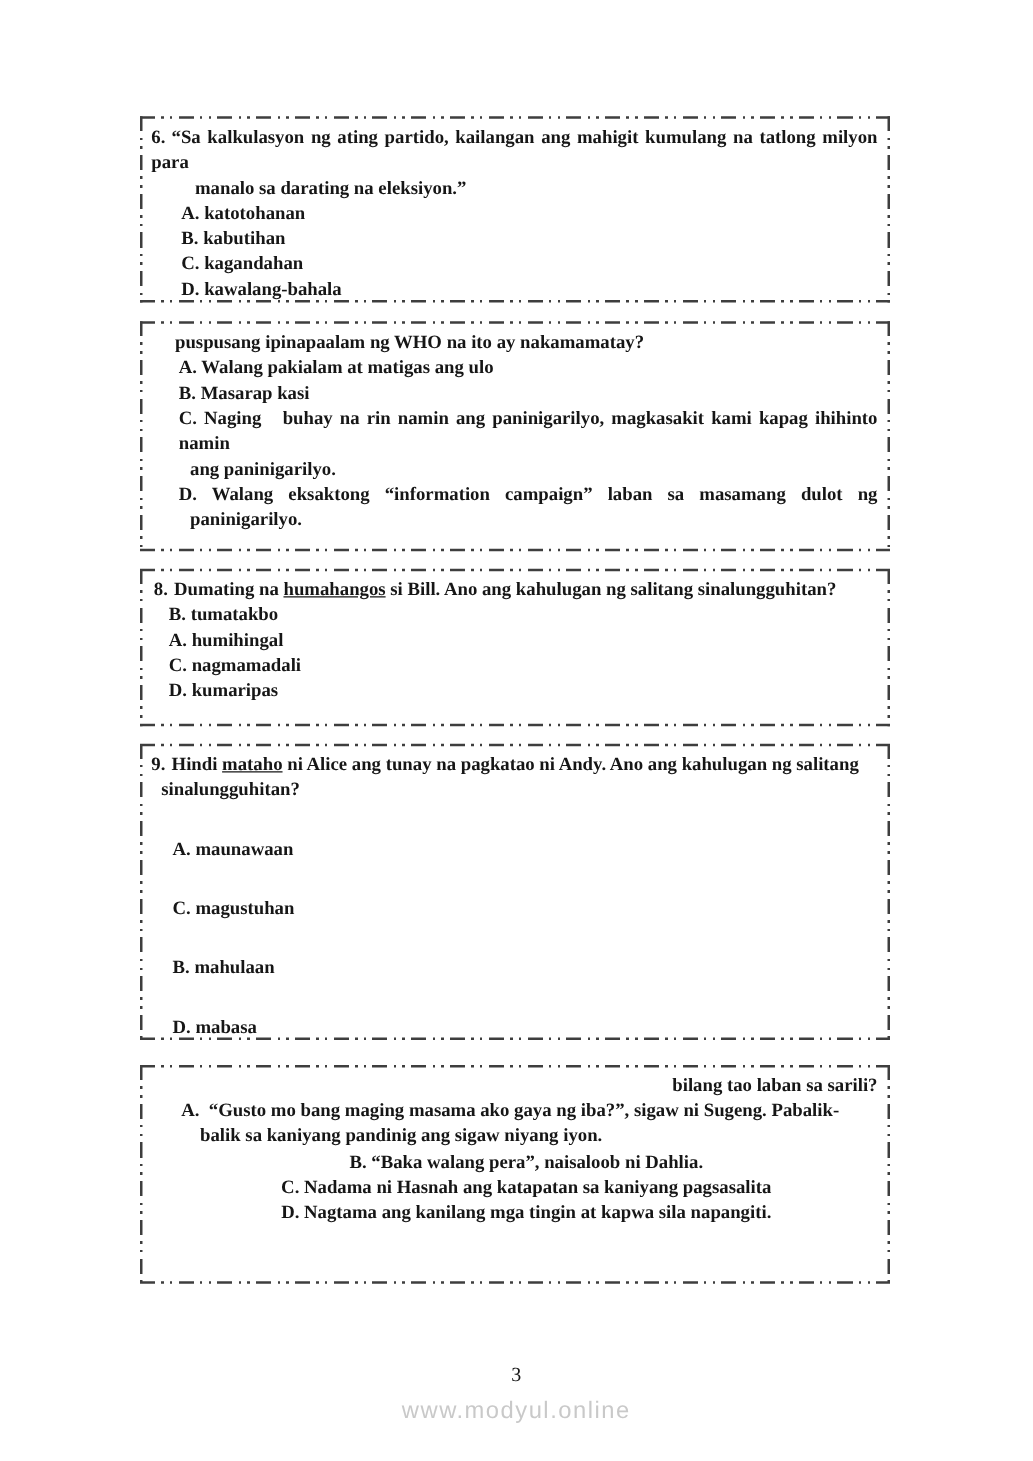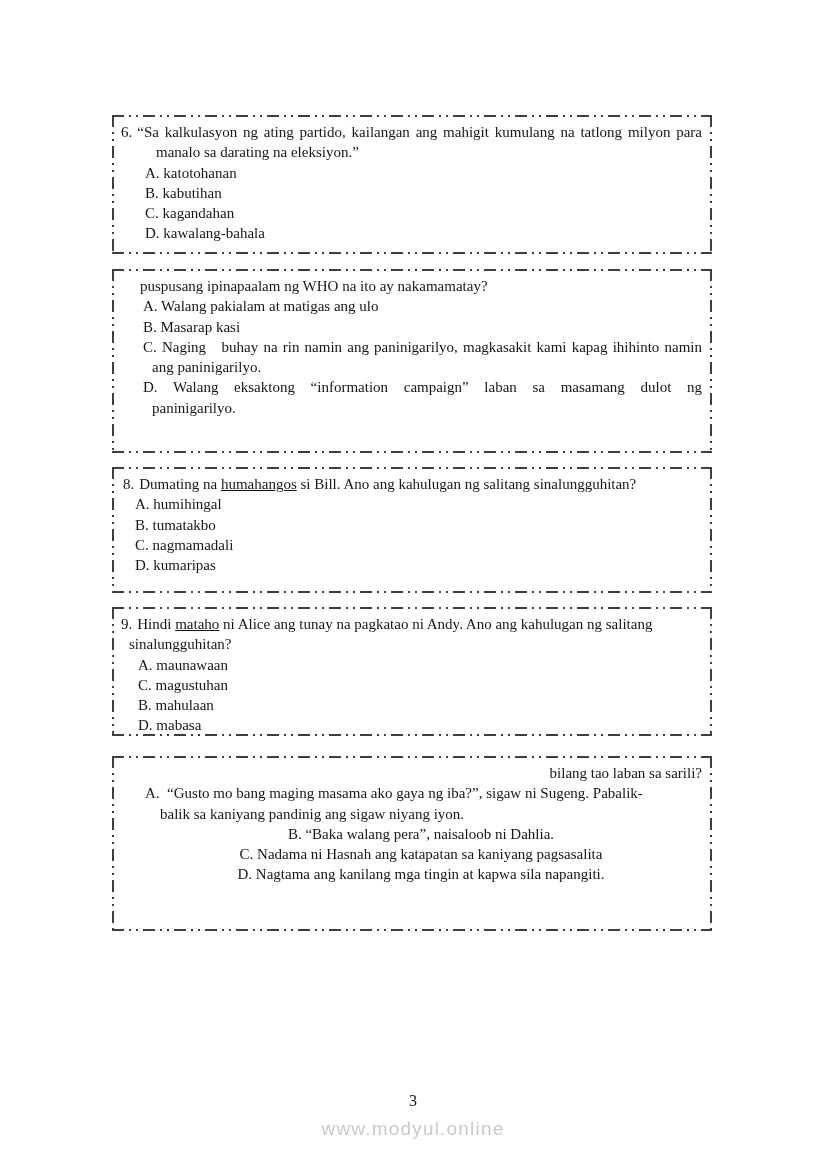--- a/index.html
+++ b/index.html
@@ -12,22 +12,23 @@
     width: 826px;
     height: 1169px;
     background: #ffffff;
     font-family: "Liberation Serif", serif;
     color: var(--text, #161616);
     overflow: hidden;
   }
   .content {
     position: absolute;
     left: 112px;
-    top: 115px;
+    top: 93px;
     width: 600px;
+    font-weight: bold;
   }
   
   .qbox {
     box-sizing: border-box;
     width: 600px;
     padding: 7px 10px 0 0;
     background-image:
       repeating-linear-gradient(90deg, var(--border,#3e3e3e) 0 12px, transparent 12px 17px, var(--border,#3e3e3e) 17px 19px, transparent 19px 24px, var(--border,#3e3e3e) 24px 26px, transparent 26px 31px),
       repeating-linear-gradient(90deg, var(--border,#3e3e3e) 0 12px, transparent 12px 17px, var(--border,#3e3e3e) 17px 19px, transparent 19px 24px, var(--border,#3e3e3e) 24px 26px, transparent 26px 31px),
       repeating-linear-gradient(180deg, var(--border,#3e3e3e) 0 12px, transparent 12px 17px, var(--border,#3e3e3e) 17px 19px, transparent 19px 24px, var(--border,#3e3e3e) 24px 26px, transparent 26px 31px),
@@ -61,21 +62,21 @@
   .q6-cont   { padding-left: 44px; }
   .q6-opt    { padding-left: 33px; }
   .q7-first  { padding-left: 9px;  }
   .q7-cont   { padding-left: 28px; }
   .q7-opt    { padding-left: 31px; }
   .q7-optc   { padding-left: 40px; }
   .q8-first  { padding-left: 11px; }
   .q8-opt    { padding-left: 23px; }
   .q9-first  { padding-left: 9px;  }
   .q9-cont   { padding-left: 17px; }
-  .q9-opt    { padding-left: 26px; }
+  .q9-opt    { padding-left: 26px; margin-top: 27px; }
   .q10-first { padding-left: 4px;  }
   .q10-cont  { padding-left: 23px; text-align: right; }
   .q10-opta  { padding-left: 33px; }
   .q10-optac { padding-left: 48px; }
   .q10-opt   { padding-left: 28px; text-align: center; }
 
   .page-number {
     position: absolute;
     top: 1092px;
     left: 0;
@@ -116,22 +117,22 @@
       <div class="line q7-opt">A. Walang pakialam at matigas ang ulo</div>
       <div class="line q7-opt">B. Masarap kasi</div>
       <div class="line q7-opt stretch">C. Naging&nbsp;&nbsp; buhay na rin namin ang paninigarilyo, magkasakit kami kapag ihihinto namin</div>
       <div class="line q7-optc">ang paninigarilyo.</div>
       <div class="line q7-opt stretch">D. Walang eksaktong “information campaign” laban sa masamang dulot ng</div>
       <div class="line q7-optc">paninigarilyo.</div>
     </section>
 
     <section class="qbox b3">
       <div class="line q8-first"><span class="qnum">8.</span><span>Dumating na </span><span class="ul">humahangos</span><span> si Bill. Ano ang kahulugan ng salitang sinalungguhitan?</span></div>
+      <div class="line q8-opt">B. tumatakbo</div>
       <div class="line q8-opt">A. humihingal</div>
-      <div class="line q8-opt">B. tumatakbo</div>
       <div class="line q8-opt">C. nagmamadali</div>
       <div class="line q8-opt">D. kumaripas</div>
     </section>
 
     <section class="qbox b4">
       <div class="line q9-first"><span class="qnum">9.</span><span>Hindi </span><span class="ul">mataho</span><span> ni Alice ang tunay na pagkatao ni Andy. Ano ang kahulugan ng salitang</span></div>
       <div class="line q9-cont">sinalungguhitan?</div>
       <div class="line q9-opt">A. maunawaan</div>
       <div class="line q9-opt">C. magustuhan</div>
       <div class="line q9-opt">B. mahulaan</div>

